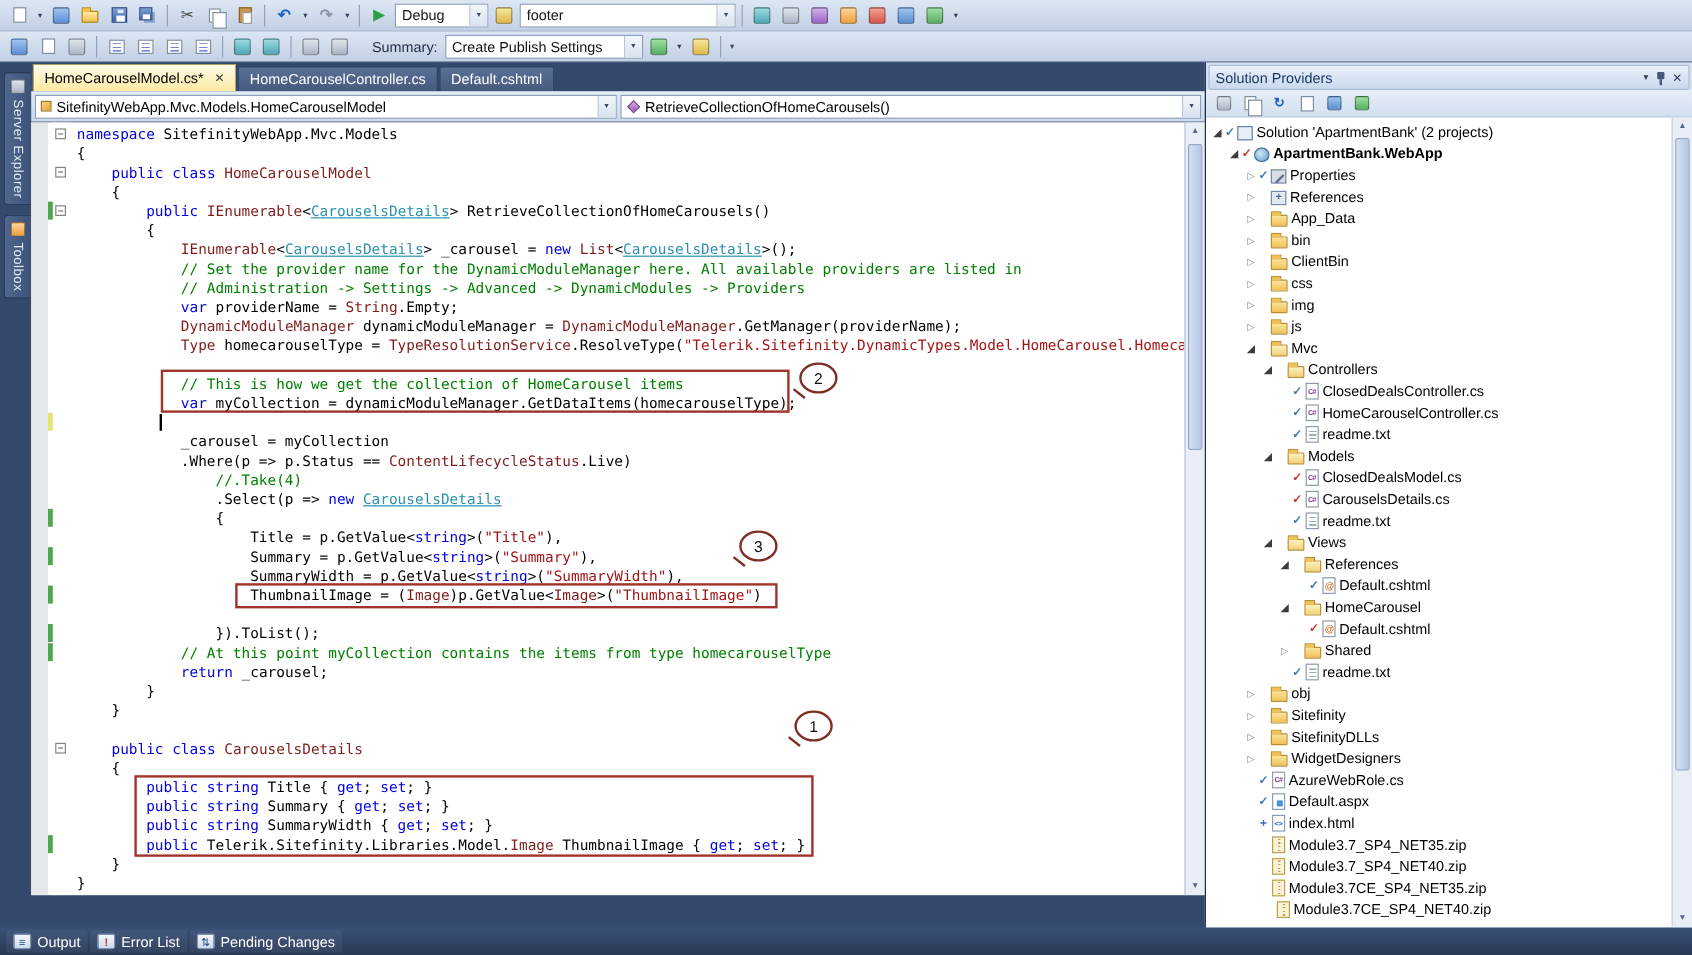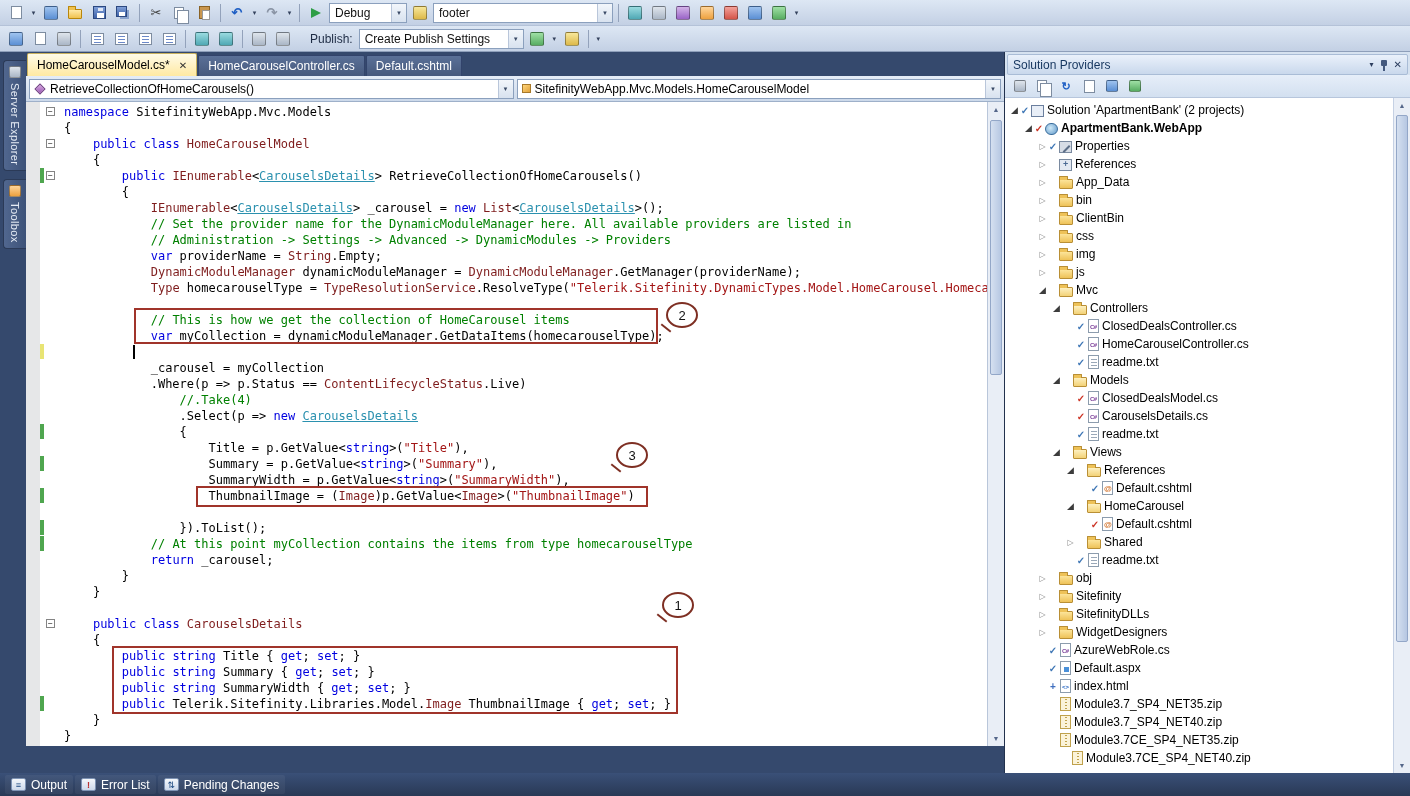--- a/index.html
+++ b/index.html
@@ -258,21 +258,21 @@
   <span class="tbtn">
       <span class="ic-box c-teal"></span>
     </span>
   <span class="tsep"></span>
   <span class="tbtn">
       <span class="ic-box c-gray"></span>
     </span>
   <span class="tbtn">
       <span class="ic-box c-gray"></span>
     </span>
-  <span class="tlabel-pub">Publish:</span>
+  <span class="tlabel-pub">Summary:</span>
   <div class="combo w165">
     <span>Create Publish Settings</span>
     <span class="cb-caret">▼</span>
   </div>
   <span class="tbtn">
       <span class="ic-box c-green"></span>
     </span>
   <span class="tcaret">▾</span>
   <span class="tbtn">
       <span class="ic-box c-yellow"></span>
@@ -303,27 +303,27 @@
         <span class="tab-label">HomeCarouselController.cs</span>
       </div>
       <div class="tab inactive">
         <span class="tab-label">Default.cshtml</span>
       </div>
     </div>
   <span id="tab-list-caret">▾</span>
 
   <div id="navbar">
     <div class="nav-combo">
+      <span class="mi-class"></span>
+      <span>SitefinityWebApp.Mvc.Models.HomeCarouselModel</span>
+      <span class="cb-caret">▼</span>
+    </div>
+    <div class="nav-combo">
       <span class="mi-method"></span>
       <span>RetrieveCollectionOfHomeCarousels()</span>
-      <span class="cb-caret">▼</span>
-    </div>
-    <div class="nav-combo">
-      <span class="mi-class"></span>
-      <span>SitefinityWebApp.Mvc.Models.HomeCarouselModel</span>
       <span class="cb-caret">▼</span>
     </div>
   </div>
 
   <div id="editor">
     <div id="margin-bp"></div>
     <div id="margin-fold"></div>
     <div id="code-lines"><div class="code-line"><span class="tok-k">namespace</span><span class="tok-p"> SitefinityWebApp.Mvc.Models</span></div><div class="code-line"><span class="tok-p">{</span></div><div class="code-line"><span class="tok-p">    </span><span class="tok-k">public</span><span class="tok-p"> </span><span class="tok-k">class</span><span class="tok-p"> </span><span class="tok-t">HomeCarouselModel</span></div><div class="code-line"><span class="tok-p">    {</span></div><div class="code-line"><span class="tok-p">        </span><span class="tok-k">public</span><span class="tok-p"> </span><span class="tok-t">IEnumerable</span><span class="tok-p">&lt;</span><span class="tok-u">CarouselsDetails</span><span class="tok-p">&gt; RetrieveCollectionOfHomeCarousels()</span></div><div class="code-line"><span class="tok-p">        {</span></div><div class="code-line"><span class="tok-p">            </span><span class="tok-t">IEnumerable</span><span class="tok-p">&lt;</span><span class="tok-u">CarouselsDetails</span><span class="tok-p">&gt; _carousel = </span><span class="tok-k">new</span><span class="tok-p"> </span><span class="tok-t">List</span><span class="tok-p">&lt;</span><span class="tok-u">CarouselsDetails</span><span class="tok-p">&gt;();</span></div><div class="code-line"><span class="tok-p">            </span><span class="tok-c">// Set the provider name for the DynamicModuleManager here. All available providers are listed in</span></div><div class="code-line"><span class="tok-p">            </span><span class="tok-c">// Administration -&gt; Settings -&gt; Advanced -&gt; DynamicModules -&gt; Providers</span></div><div class="code-line"><span class="tok-p">            </span><span class="tok-k">var</span><span class="tok-p"> providerName = </span><span class="tok-t">String</span><span class="tok-p">.Empty;</span></div><div class="code-line"><span class="tok-p">            </span><span class="tok-t">DynamicModuleManager</span><span class="tok-p"> dynamicModuleManager = </span><span class="tok-t">DynamicModuleManager</span><span class="tok-p">.GetManager(providerName);</span></div><div class="code-line"><span class="tok-p">            </span><span class="tok-t">Type</span><span class="tok-p"> homecarouselType = </span><span class="tok-t">TypeResolutionService</span><span class="tok-p">.ResolveType(</span><span class="tok-s">"Telerik.Sitefinity.DynamicTypes.Model.HomeCarousel.Homecarousel"</span></div><div class="code-line"></div><div class="code-line"><span class="tok-p">            </span><span class="tok-c">// This is how we get the collection of HomeCarousel items</span></div><div class="code-line"><span class="tok-p">            </span><span class="tok-k">var</span><span class="tok-p"> myCollection = dynamicModuleManager.GetDataItems(homecarouselType);</span></div><div class="code-line"></div><div class="code-line"><span class="tok-p">            _carousel = myCollection</span></div><div class="code-line"><span class="tok-p">            .Where(p =&gt; p.Status == </span><span class="tok-t">ContentLifecycleStatus</span><span class="tok-p">.Live)</span></div><div class="code-line"><span class="tok-p">                </span><span class="tok-c">//.Take(4)</span></div><div class="code-line"><span class="tok-p">                .Select(p =&gt; </span><span class="tok-k">new</span><span class="tok-p"> </span><span class="tok-u">CarouselsDetails</span></div><div class="code-line"><span class="tok-p">                {</span></div><div class="code-line"><span class="tok-p">                    Title = p.GetValue&lt;</span><span class="tok-k">string</span><span class="tok-p">&gt;(</span><span class="tok-s">"Title"</span><span class="tok-p">),</span></div><div class="code-line"><span class="tok-p">                    Summary = p.GetValue&lt;</span><span class="tok-k">string</span><span class="tok-p">&gt;(</span><span class="tok-s">"Summary"</span><span class="tok-p">),</span></div><div class="code-line"><span class="tok-p">                    SummaryWidth = p.GetValue&lt;</span><span class="tok-k">string</span><span class="tok-p">&gt;(</span><span class="tok-s">"SummaryWidth"</span><span class="tok-p">),</span></div><div class="code-line"><span class="tok-p">                    ThumbnailImage = (</span><span class="tok-t">Image</span><span class="tok-p">)p.GetValue&lt;</span><span class="tok-t">Image</span><span class="tok-p">&gt;(</span><span class="tok-s">"ThumbnailImage"</span><span class="tok-p">)</span></div><div class="code-line"></div><div class="code-line"><span class="tok-p">                }).ToList();</span></div><div class="code-line"><span class="tok-p">            </span><span class="tok-c">// At this point myCollection contains the items from type homecarouselType</span></div><div class="code-line"><span class="tok-p">            </span><span class="tok-k">return</span><span class="tok-p"> _carousel;</span></div><div class="code-line"><span class="tok-p">        }</span></div><div class="code-line"><span class="tok-p">    }</span></div><div class="code-line"></div><div class="code-line"><span class="tok-p">    </span><span class="tok-k">public</span><span class="tok-p"> </span><span class="tok-k">class</span><span class="tok-p"> </span><span class="tok-t">CarouselsDetails</span></div><div class="code-line"><span class="tok-p">    {</span></div><div class="code-line"><span class="tok-p">        </span><span class="tok-k">public</span><span class="tok-p"> </span><span class="tok-k">string</span><span class="tok-p"> Title { </span><span class="tok-k">get</span><span class="tok-p">; </span><span class="tok-k">set</span><span class="tok-p">; }</span></div><div class="code-line"><span class="tok-p">        </span><span class="tok-k">public</span><span class="tok-p"> </span><span class="tok-k">string</span><span class="tok-p"> Summary { </span><span class="tok-k">get</span><span class="tok-p">; </span><span class="tok-k">set</span><span class="tok-p">; }</span></div><div class="code-line"><span class="tok-p">        </span><span class="tok-k">public</span><span class="tok-p"> </span><span class="tok-k">string</span><span class="tok-p"> SummaryWidth { </span><span class="tok-k">get</span><span class="tok-p">; </span><span class="tok-k">set</span><span class="tok-p">; }</span></div><div class="code-line"><span class="tok-p">        </span><span class="tok-k">public</span><span class="tok-p"> Telerik.Sitefinity.Libraries.Model.</span><span class="tok-t">Image</span><span class="tok-p"> ThumbnailImage { </span><span class="tok-k">get</span><span class="tok-p">; </span><span class="tok-k">set</span><span class="tok-p">; }</span></div><div class="code-line"><span class="tok-p">    }</span></div><div class="code-line"><span class="tok-p">}</span></div></div>
     <div id="gutter-marks" style="position:absolute;left:0;top:0;width:100%;height:100%;pointer-events:none">
         <div class="fold" style="top: 5px; pointer-events: auto;">−</div>
@@ -602,21 +602,21 @@
             <span class="stat"></span>
             <span class="fi fi-zip"></span>
             <span class="tlabel">Module3.7_SP4_NET40.zip</span>
           </div>
           <div class="trow" style="padding-left: 32px;">
             <span class="exp"></span>
             <span class="stat"></span>
             <span class="fi fi-zip"></span>
             <span class="tlabel">Module3.7CE_SP4_NET35.zip</span>
           </div>
-          <div class="trow" style="padding-left: 44px;">
+          <div class="trow" style="padding-left: 12px; margin-left: 24px;">
             <span class="exp"></span>
             <span class="stat"></span>
             <span class="fi fi-zip"></span>
             <span class="tlabel">Module3.7CE_SP4_NET40.zip</span>
           </div>
         </div>
       <div id="se-vscroll">
         <div class="sa">▲</div>
         <div id="se-vthumb"></div>
         <div class="sa bottom">▼</div>

